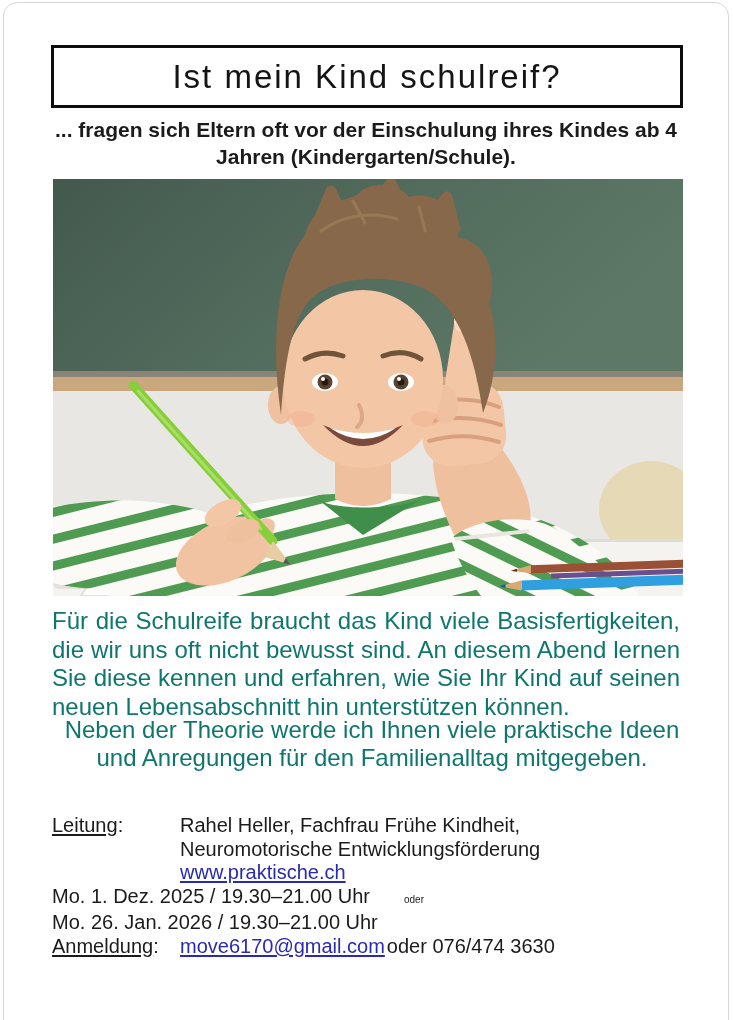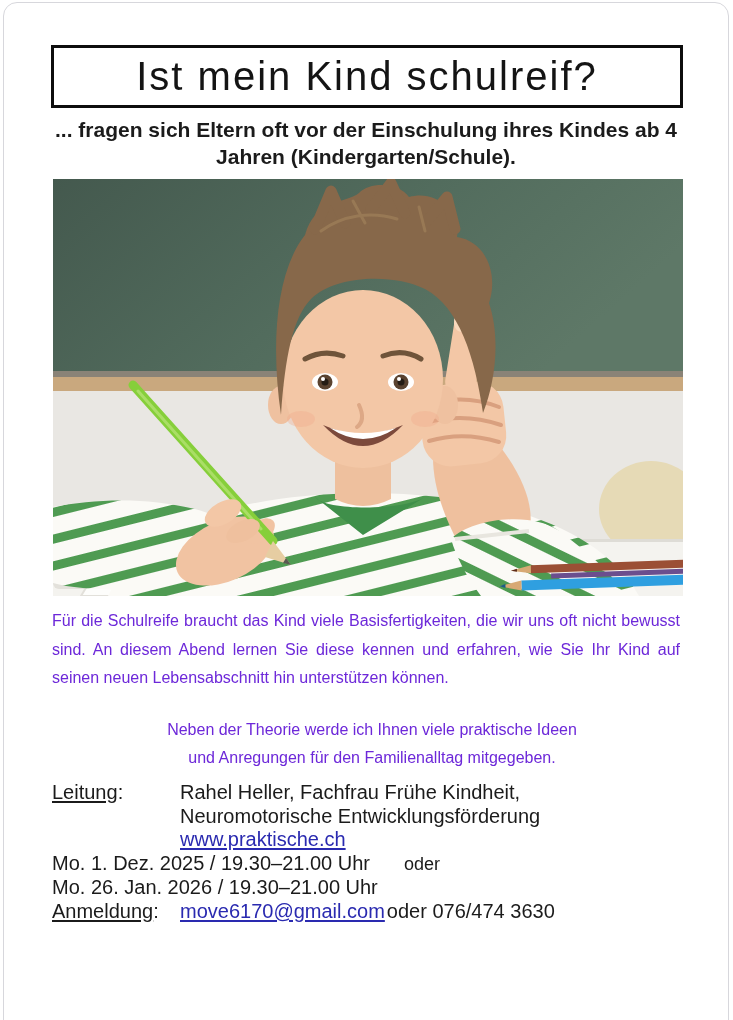--- a/index.html
+++ b/index.html
@@ -11,41 +11,41 @@
   .page-edge{
     position:absolute;left:3px;right:4px;top:2px;bottom:-14px;
     border:1px solid #d7d7dc;border-radius:14px;pointer-events:none;
   }
   .title-box{
     position:absolute;left:51px;top:45px;width:632px;height:63px;
     border:3px solid #0d0d0d;box-sizing:border-box;
     display:flex;align-items:center;justify-content:center;background:#fff;
   }
   .title-box h1{
-    margin:0;font-size:40px;font-weight:400;letter-spacing:2px;color:#141414;white-space:nowrap;
+    margin:0;font-size:33px;font-weight:400;letter-spacing:2px;color:#141414;white-space:nowrap;
   }
   .subtitle{
     position:absolute;left:26px;top:116px;width:680px;margin:0;
     text-align:center;font-size:21px;line-height:27px;color:#1b1b1b;font-weight:bold;
   }
   .photo{
     position:absolute;left:53px;top:179px;width:630px;height:417px;margin:0;
     overflow:hidden;background:#53705f;
   }
   .photo svg{display:block;width:100%;height:100%;}
-  .para{position:absolute;margin:0;font-size:16px;color:#6d28d9;}
+  .para{position:absolute;margin:0;font-size:24px;color:#0f766e;}
   .para1{left:52px;top:607px;width:628px;line-height:28.5px;text-align:justify;text-justify:inter-word;}
   .para2{left:52px;top:716px;width:640px;line-height:28px;white-space:pre-line;text-align:center;}
-  .details{position:absolute;left:52px;top:781px;width:648px;font-size:20px;line-height:23.5px;}
+  .details{position:absolute;left:52px;top:814px;width:648px;font-size:20px;line-height:23.5px;}
   .row{display:flex;align-items:flex-start;}
   .label-cell{width:128px;flex:none;white-space:nowrap;}
   .value-cell{flex:1;}
   .u{text-decoration:underline;text-underline-offset:2px;}
   .link{color:#2a2ab0;text-decoration:underline;text-underline-offset:2px;cursor:pointer;}
-  .oder-small{font-size:18px;margin-left:34px;color:#1b1b1b;}
+  .oder-small{font-size:10px;margin-left:34px;color:#1b1b1b;}
   .suffix{margin-left:2px;}
 </style>
 <title>Ist mein Kind schulreif?</title></head>
 <body>
 
 <div class="page">
   <div class="page-edge"></div>
 
   <div class="title-box">
     <h1>Ist mein Kind schulreif?</h1>

